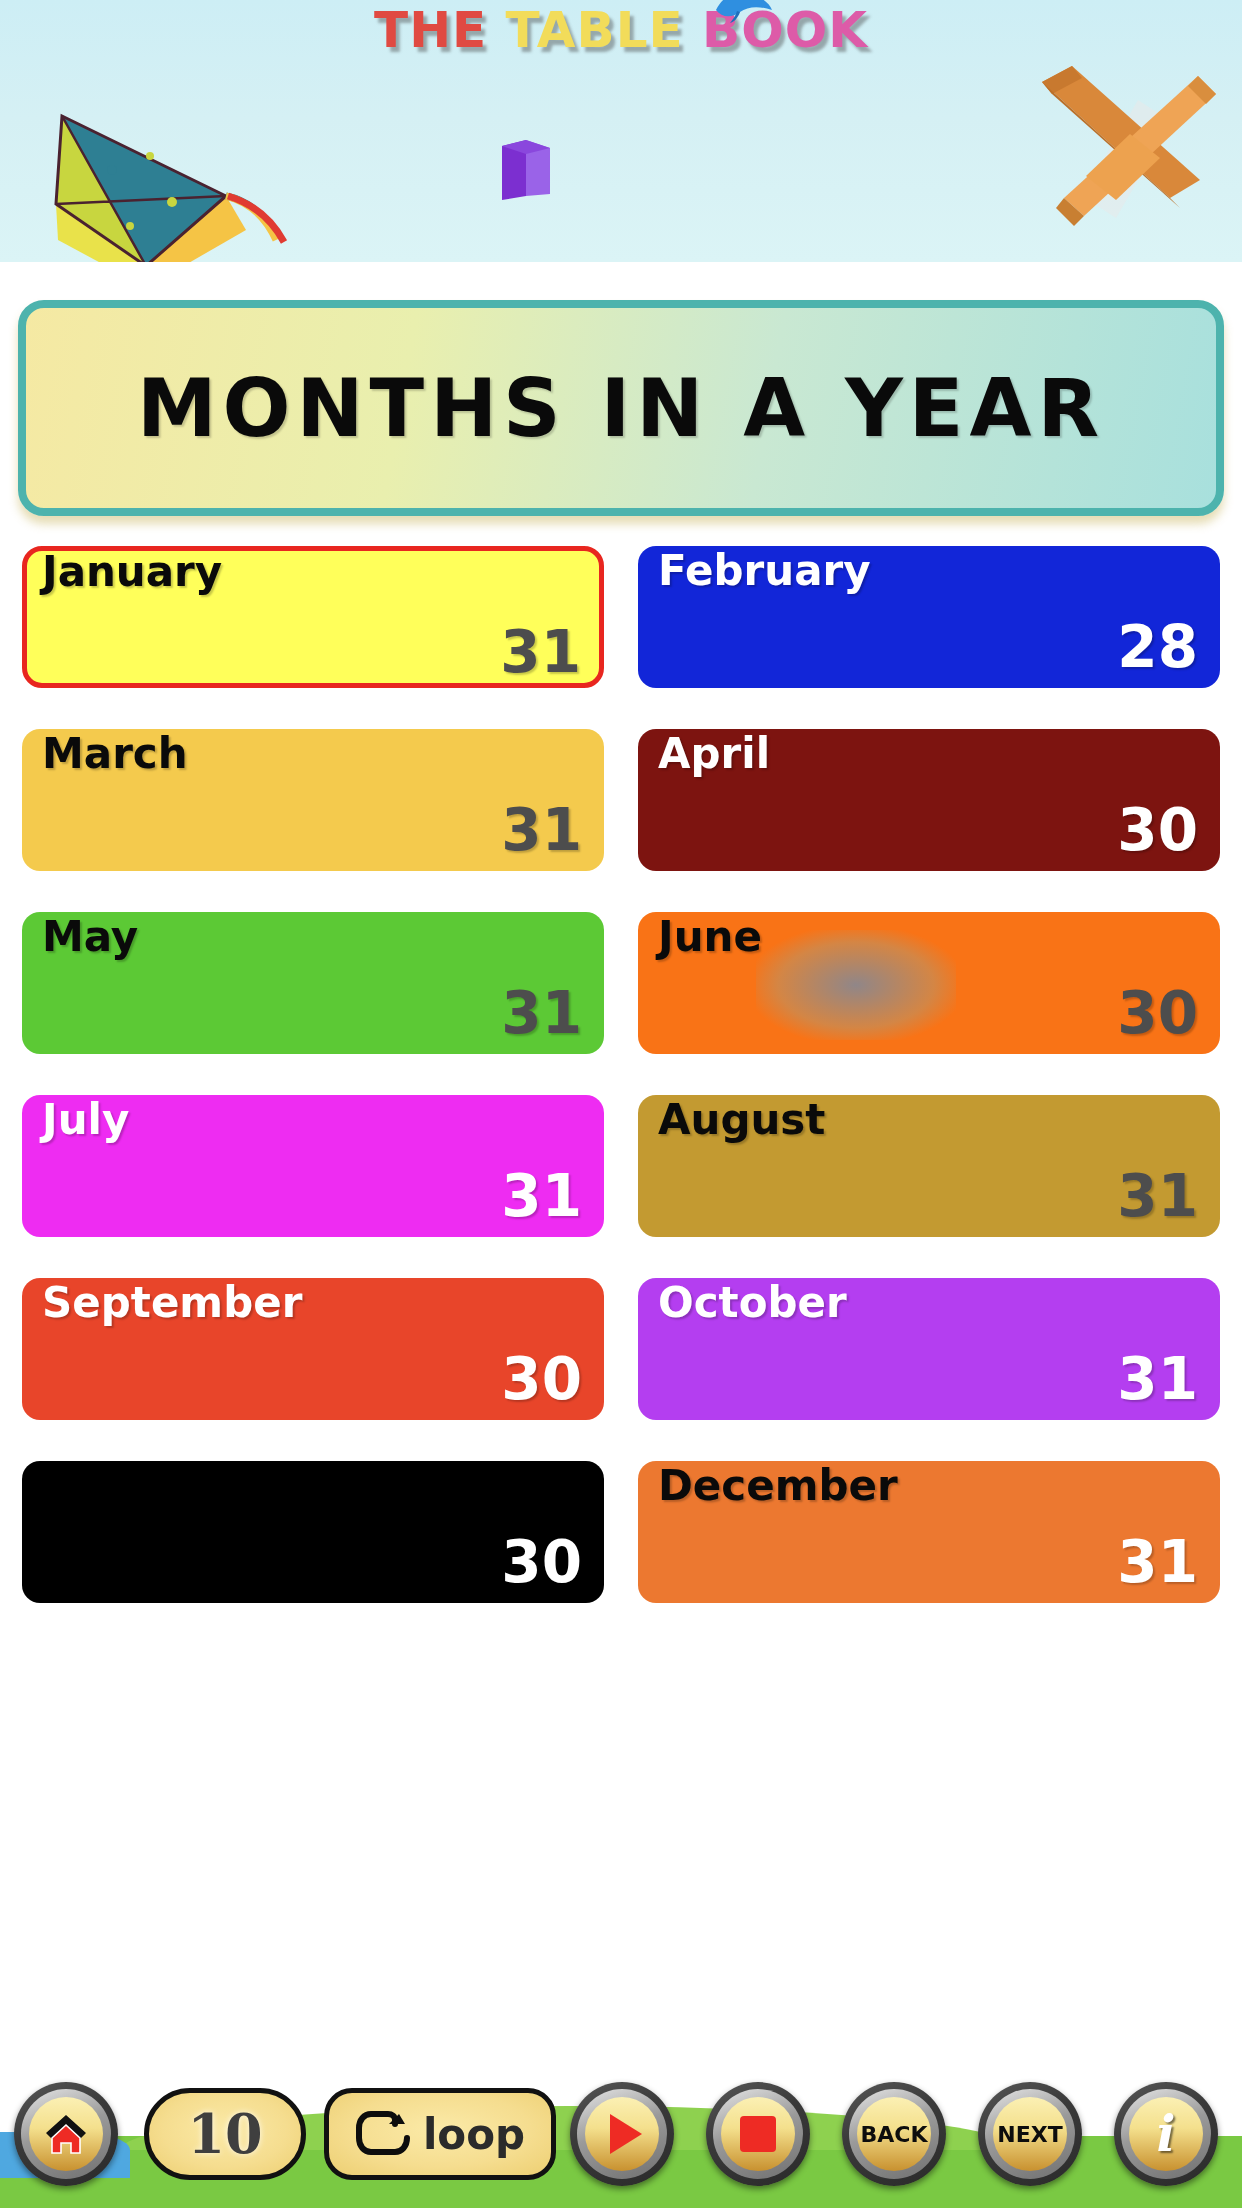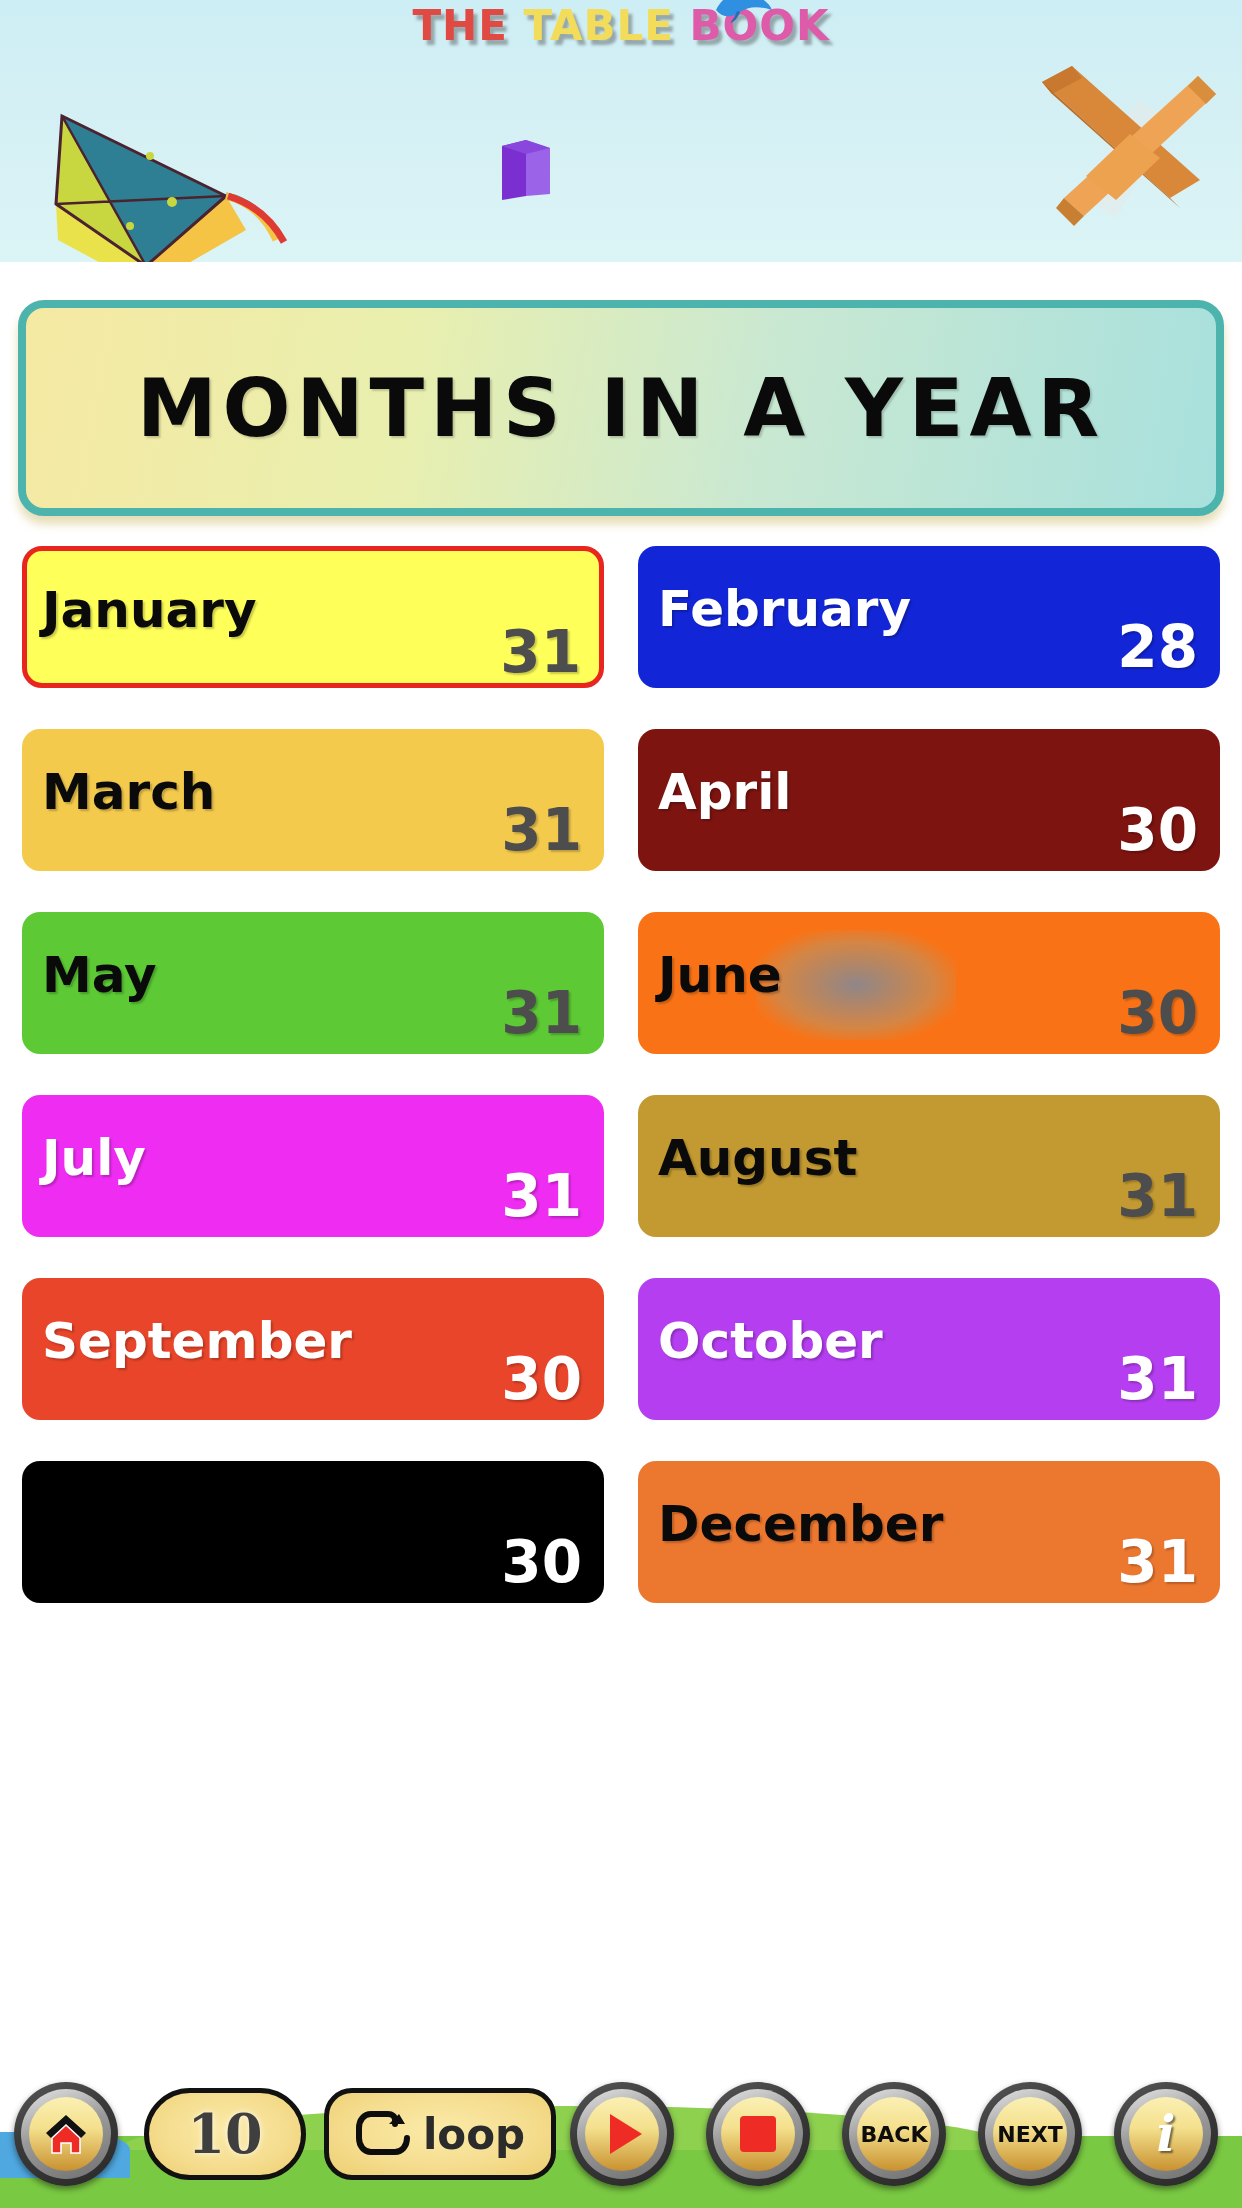--- a/index.html
+++ b/index.html
@@ -28,21 +28,21 @@
     overflow: hidden;
   }
   .brand {
     position: absolute;
     top: 4px;
     left: 0;
     width: 1242px;
     text-align: center;
     font-family: "DejaVu Sans", sans-serif;
     font-weight: bold;
-    font-size: 42px;
+    font-size: 50px;
     letter-spacing: 1px;
     white-space: nowrap;
     line-height: 1.05;
   }
   .brand span { text-shadow: 4px 5px 3px rgba(70,70,70,0.42); }
   .brand .w1 { color: #e04a42; }
   .brand .w2 { color: #f2dc5a; }
   .brand .w3 { color: #dd5ba8; }
 
   
@@ -116,25 +116,24 @@
   }
   .card.selected {
     border: 5px solid #e8261f;
     border-radius: 20px;
   }
   .card .m-name {
     position: absolute;
     left: 20px; top: 4px;
     font-family: "DejaVu Sans", sans-serif;
     font-weight: bold;
-    font-size: 50px;
+    font-size: 42px;
     line-height: 1.0;
     white-space: nowrap;
     text-shadow: 2px 2px 2px rgba(0,0,0,0.22);
-    margin-top: 34px;
   }
   .card.selected .m-name { left: 15px; top: 0px; }
   .card .m-days {
     position: absolute;
     right: 22px; bottom: 12px;
     font-family: "DejaVu Sans", sans-serif;
     font-weight: bold;
     font-size: 58px;
     line-height: 1.0;
     text-shadow: 2px 2px 2px rgba(0,0,0,0.22);

